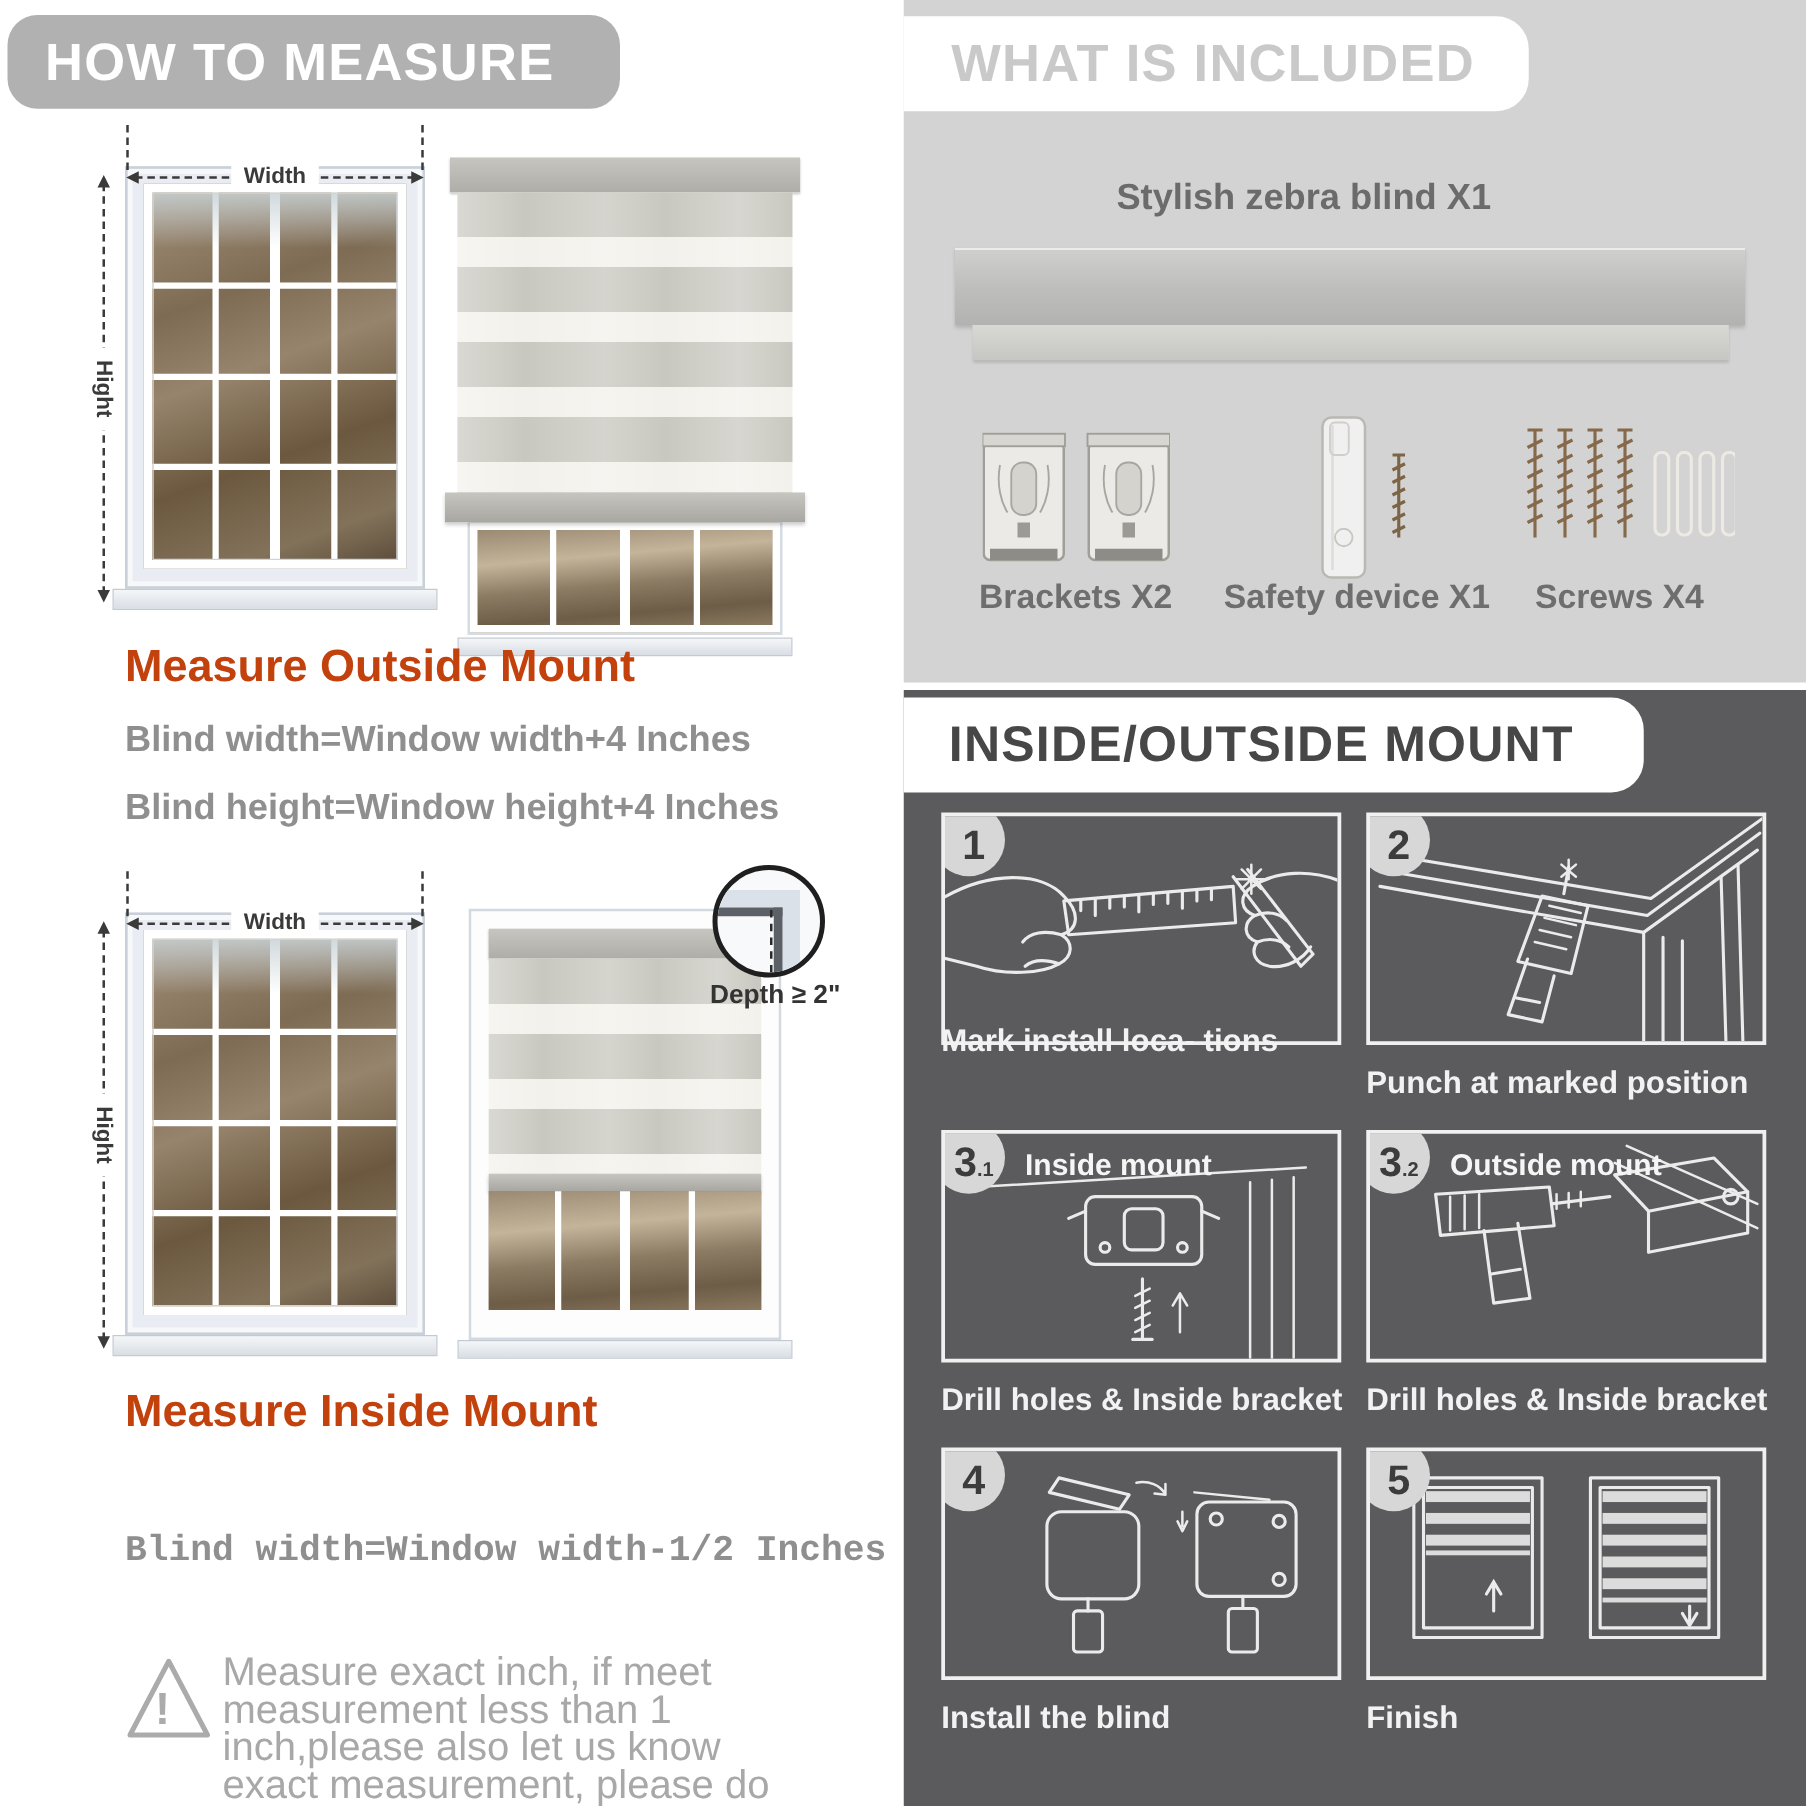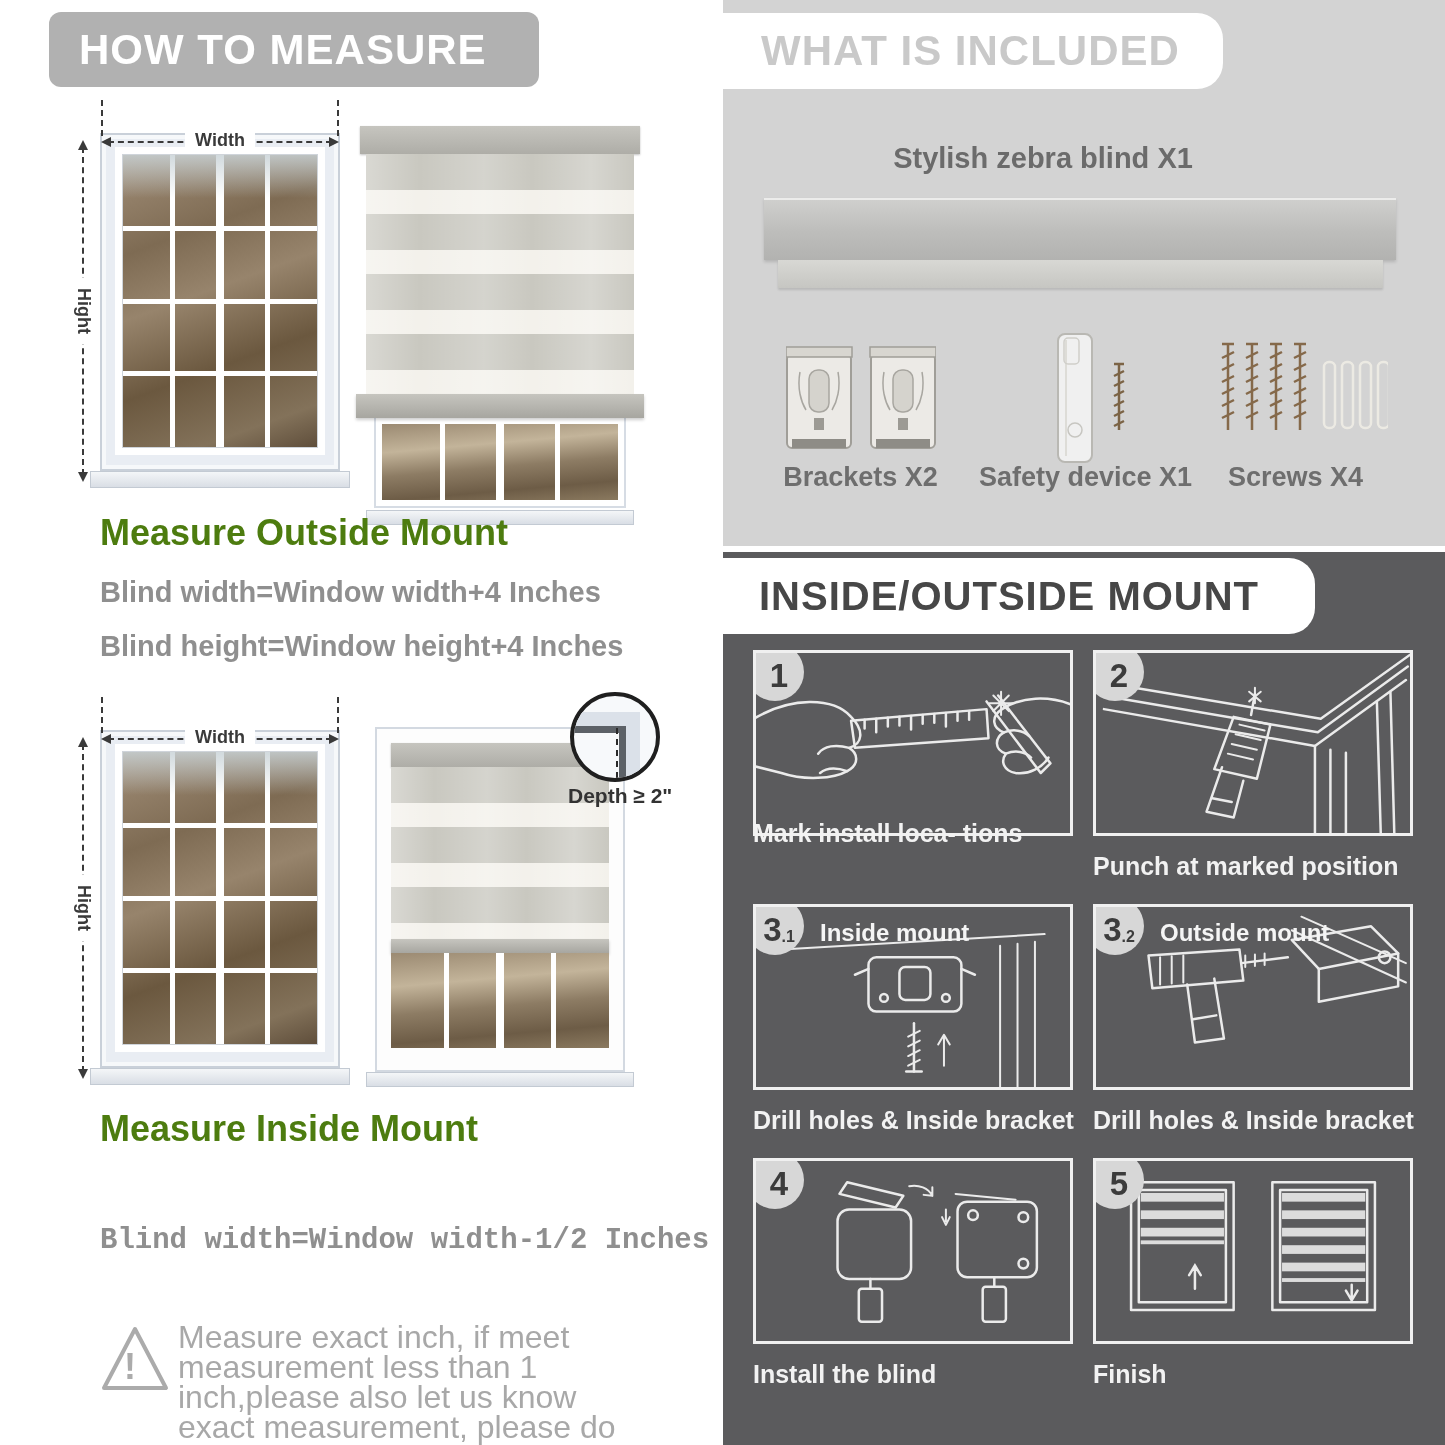--- a/index.html
+++ b/index.html
@@ -3,21 +3,21 @@
 <meta charset="utf-8">
 <style>
   * { margin:0; padding:0; box-sizing:border-box; }
   body { background:#ffffff; }
   .canvas { position:relative; width:1445px; height:1445px; background:#ffffff;
             font-family:"Liberation Sans", sans-serif; overflow:hidden; }
   .abs { position:absolute; }
 
   
   .banner-left { left:6px; top:12px; width:490px; height:75px; background:#b1b1b1;
-                 border-radius:12px; display:flex; align-items:center; padding-left:30px;margin-left:43px; }
+                 border-radius:24px; display:flex; align-items:center; padding-left:30px; }
   .banner-left span { color:#ffffff; font-size:42px; font-weight:bold; letter-spacing:1px; }
   .banner-incl { left:723px; top:13px; width:500px; height:76px; background:#ffffff;
                  border-radius:0 26px 26px 0; display:flex; align-items:center; padding-left:38px; }
   .banner-incl span { color:#c9c9c9; font-size:42px; font-weight:bold; letter-spacing:1px; }
   .banner-mount { left:723px; top:558px; width:592px; height:76px; background:#ffffff;
                   border-radius:0 26px 26px 0; display:flex; align-items:center; padding-left:36px; z-index:3;}
   .banner-mount span { color:#474747; font-size:40px; font-weight:bold; letter-spacing:1px; }
 
   
   .panel-light { left:723px; top:0; width:722px; height:546px; background:#d3d3d3; }
@@ -64,21 +64,21 @@
   .meas-h { position:absolute; width:18px; }
   .meas-h::before { content:""; position:absolute; top:7px; bottom:7px; left:8px; border-left:2px dashed #3a3a3a; }
   .tri-u { left:4px; top:0; border-left:5px solid transparent; border-right:5px solid transparent; border-bottom:10px solid #3a3a3a; }
   .tri-d { left:4px; bottom:0; border-left:5px solid transparent; border-right:5px solid transparent; border-top:10px solid #3a3a3a; }
   .meas-h .vlab { position:absolute; top:50%; left:50%; transform:translate(-50%,-50%);
                   writing-mode:vertical-rl; background:#ffffff; padding:10px 0;
                   font-weight:bold; font-size:18px; color:#3a3a3a; }
   .tick { position:absolute; border-left:2px dashed #3a3a3a; height:36px; width:0; }
 
   
-  .sec-h { position:absolute; left:100px; font-size:36px; font-weight:bold; color:#4d7c0f; }
+  .sec-h { position:absolute; left:100px; font-size:36px; font-weight:bold; color:#c2410c; }
   .sec-l { position:absolute; left:100px; font-size:29px; font-weight:bold; color:#8f8f8f; }
   .warn-text { position:absolute; left:178px; top:1322px; width:478px; font-size:32px; line-height:30px;
                font-weight:normal; color:#a8a8a8; }
   .warn-mark { position:absolute; left:124px; top:1346px; font-size:36px; font-weight:bold; color:#ababab; }
 
   
   .depth-circle { position:absolute; left:570px; top:692px; width:90px; height:90px; border-radius:50%;
                   background:#f7f9fb; border:4px solid #1f1f1f; overflow:hidden; z-index:6; }
   .dc-outer { position:absolute; left:-12px; top:16px; right:16px; bottom:-12px;
               border-top:14px solid #dbe1e9; border-right:14px solid #dbe1e9; }

